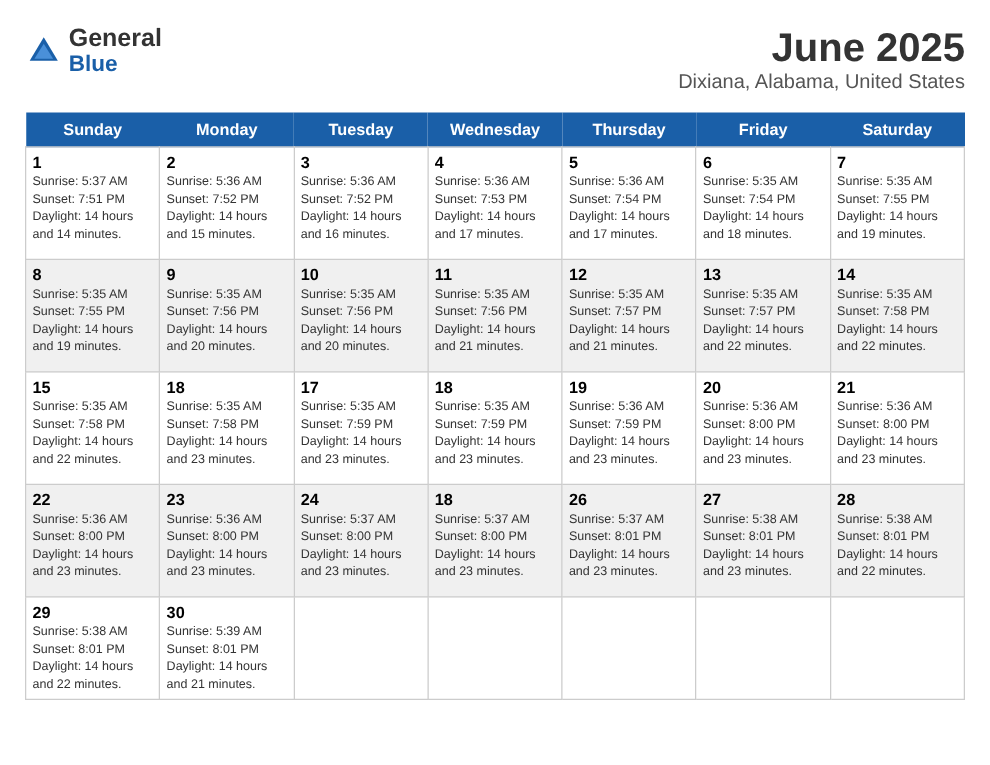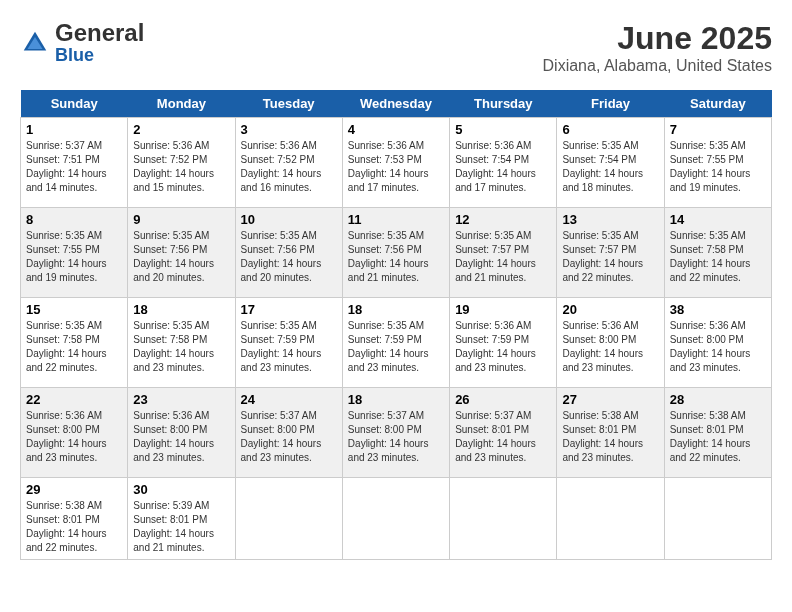--- a/index.html
+++ b/index.html
@@ -19,21 +19,21 @@
     .logo {
       display: flex;
       align-items: center;
     }
     .logo-text {
       display: flex;
       flex-direction: column;
       line-height: 1.1;
     }
     .logo-general {
-      font-size: 24px;
+      font-size: 20px;
       font-weight: bold;
       color: #333;
     }
     .logo-blue {
       font-size: 18px;
       font-weight: bold;
       color: #1a5fa8;
     }
     .logo-icon {
       width: 30px;
@@ -287,21 +287,21 @@
   </td>
         <td>
     <span class="day-number">20</span>
     <span class="day-info">
       Sunrise: 5:36 AM<br>
       Sunset: 8:00 PM<br>
       Daylight: 14 hours and 23 minutes.
     </span>
   </td>
         <td>
-    <span class="day-number">38</span>
+    <span class="day-number">21</span>
     <span class="day-info">
       Sunrise: 5:36 AM<br>
       Sunset: 8:00 PM<br>
       Daylight: 14 hours and 23 minutes.
     </span>
   </td>
       </tr>
       <tr class="row-shaded">
         <td style="background: rgb(240, 240, 240);">
     <span class="day-number">22</span>

